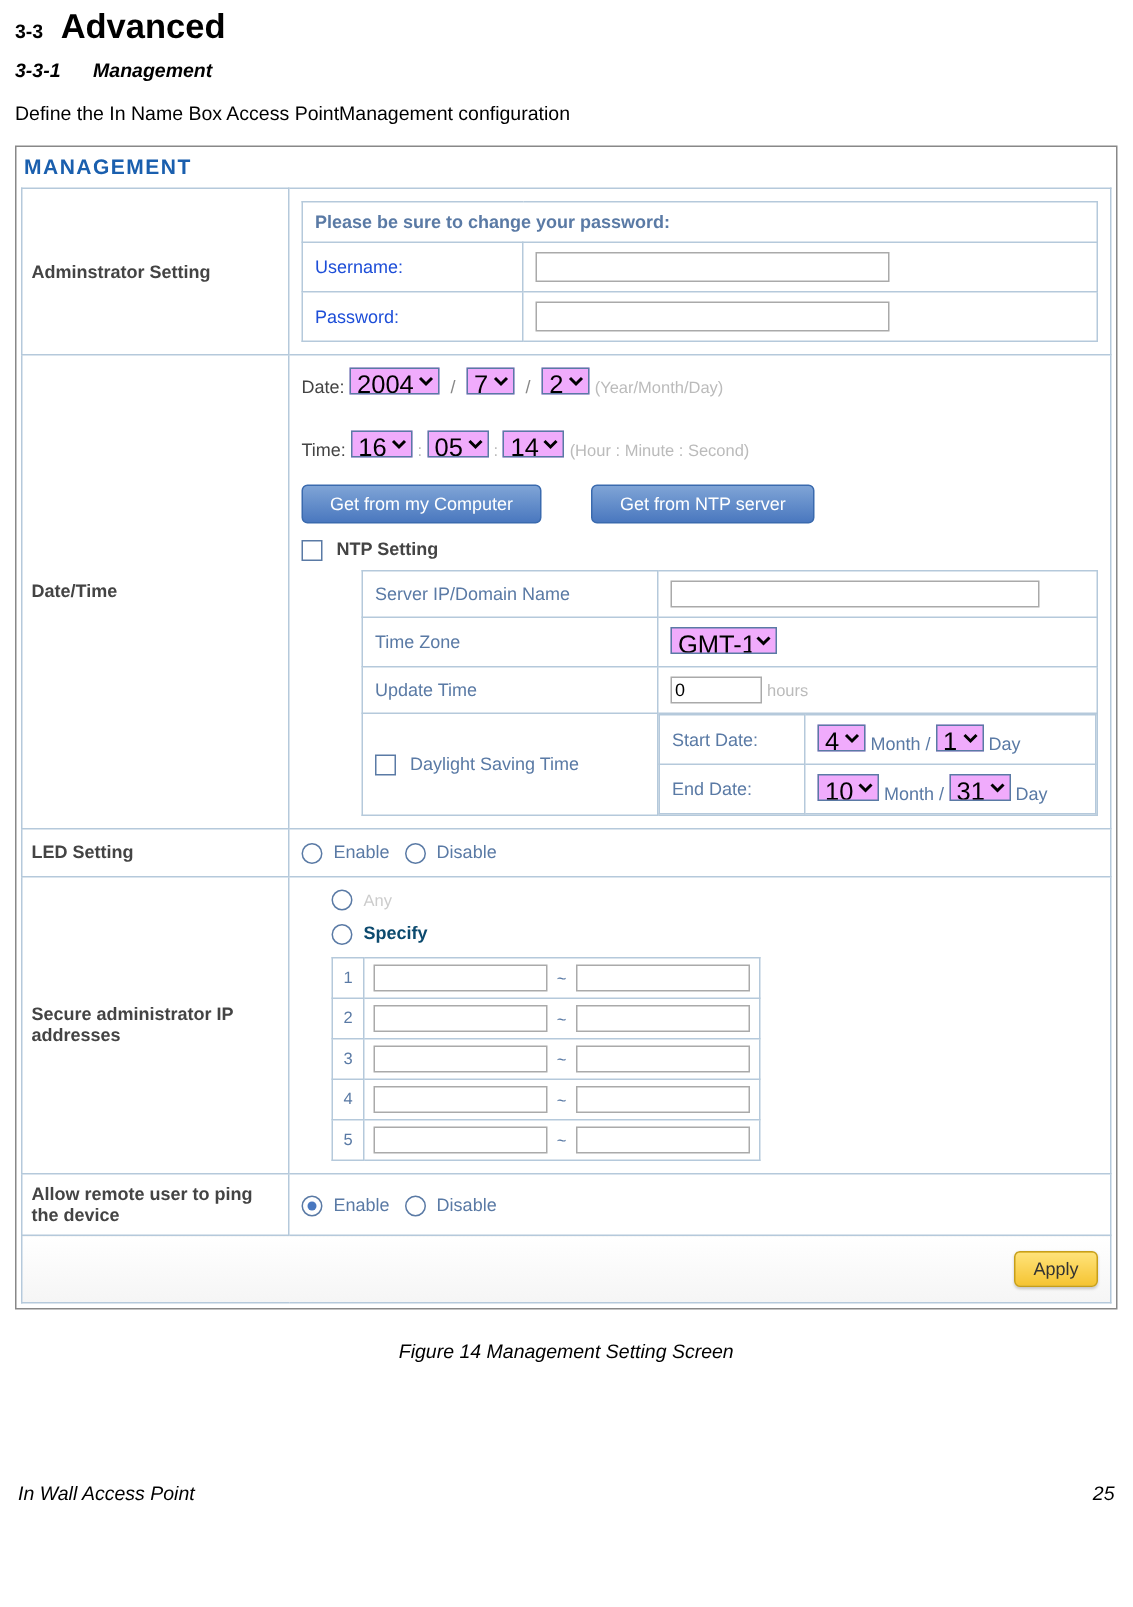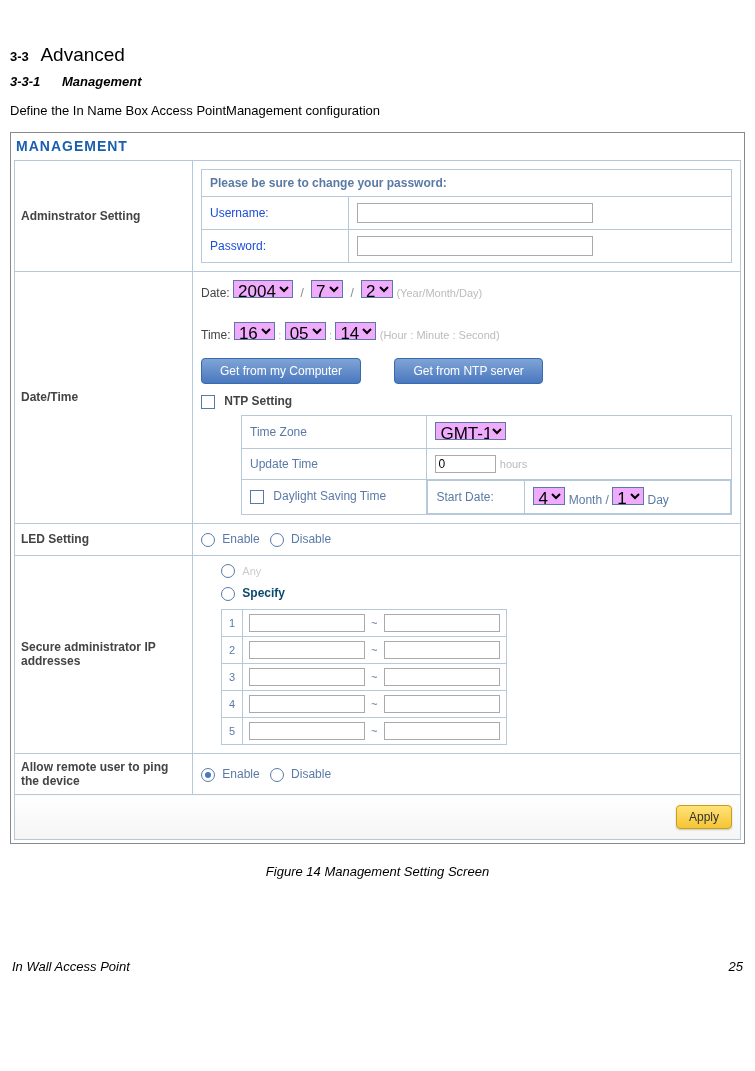--- a/index.html
+++ b/index.html
@@ -14,24 +14,23 @@
   .page {
     padding: 4px 10px 10px 10px;
   }
   .section-num {
     font-weight: bold;
     font-size: 13px;
     display: inline-block;
     margin-right: 8px;
   }
   .section-title {
-    font-weight: normal;
-    font-size: 19px;
-    display: inline-block;
-    margin-top: 40px;
+    font-weight: bold;
+    font-size: 23px;
+    display: inline-block;
   }
   .subsection {
     font-weight: bold;
     font-style: italic;
     font-size: 13px;
     margin-top: 8px;
   }
   .intro {
     font-size: 13px;
     margin: 14px 0 14px 0;
@@ -297,20 +296,24 @@
               <span class="btn-blue">Get from my Computer</span>
               &nbsp;&nbsp;&nbsp;&nbsp;&nbsp;&nbsp;&nbsp;&nbsp;
               <span class="btn-blue">Get from NTP server</span>
             </div>
             <div class="ntp-header">
               <span class="checkbox-box"></span>
               <span>NTP Setting</span>
             </div>
             <table class="inner" style="margin-left:40px; width:calc(100% - 40px);">
               <tbody>
+                  <tr>
+                <td style="width:180px;">Server IP/Domain Name</td>
+                <td><input type="text" class="txt-med" style=""></td>
+              </tr>
               <tr>
                 <td>Time Zone</td>
                 <td><select class="sel-dropdown" style="width:71px;"><option>GMT-12:00</option></select></td>
               </tr>
               <tr>
                 <td>Update Time</td>
                 <td>
                   <input type="text" class="txt-small" value="0" style="">
                   <span class="hint">hours</span>
                 </td>
@@ -325,20 +328,29 @@
                     <tbody>
                           <tr>
                       <td style="width:80px;">Start Date:</td>
                       <td>
                         <select class="sel-dropdown"><option>4</option></select>
                         <span>Month</span> /
                         <select class="sel-dropdown"><option>1</option></select>
                         <span>Day</span>
                       </td>
                     </tr>
+                    <tr>
+                      <td>End Date:</td>
+                      <td>
+                        <select class="sel-dropdown"><option>10</option></select>
+                        <span>Month</span> /
+                        <select class="sel-dropdown"><option>31</option></select>
+                        <span>Day</span>
+                      </td>
+                    </tr>
                   </tbody>
                       </table>
                 </td>
               </tr>
             </tbody>
               </table>
           </td>
         </tr>
 
         <tr>

